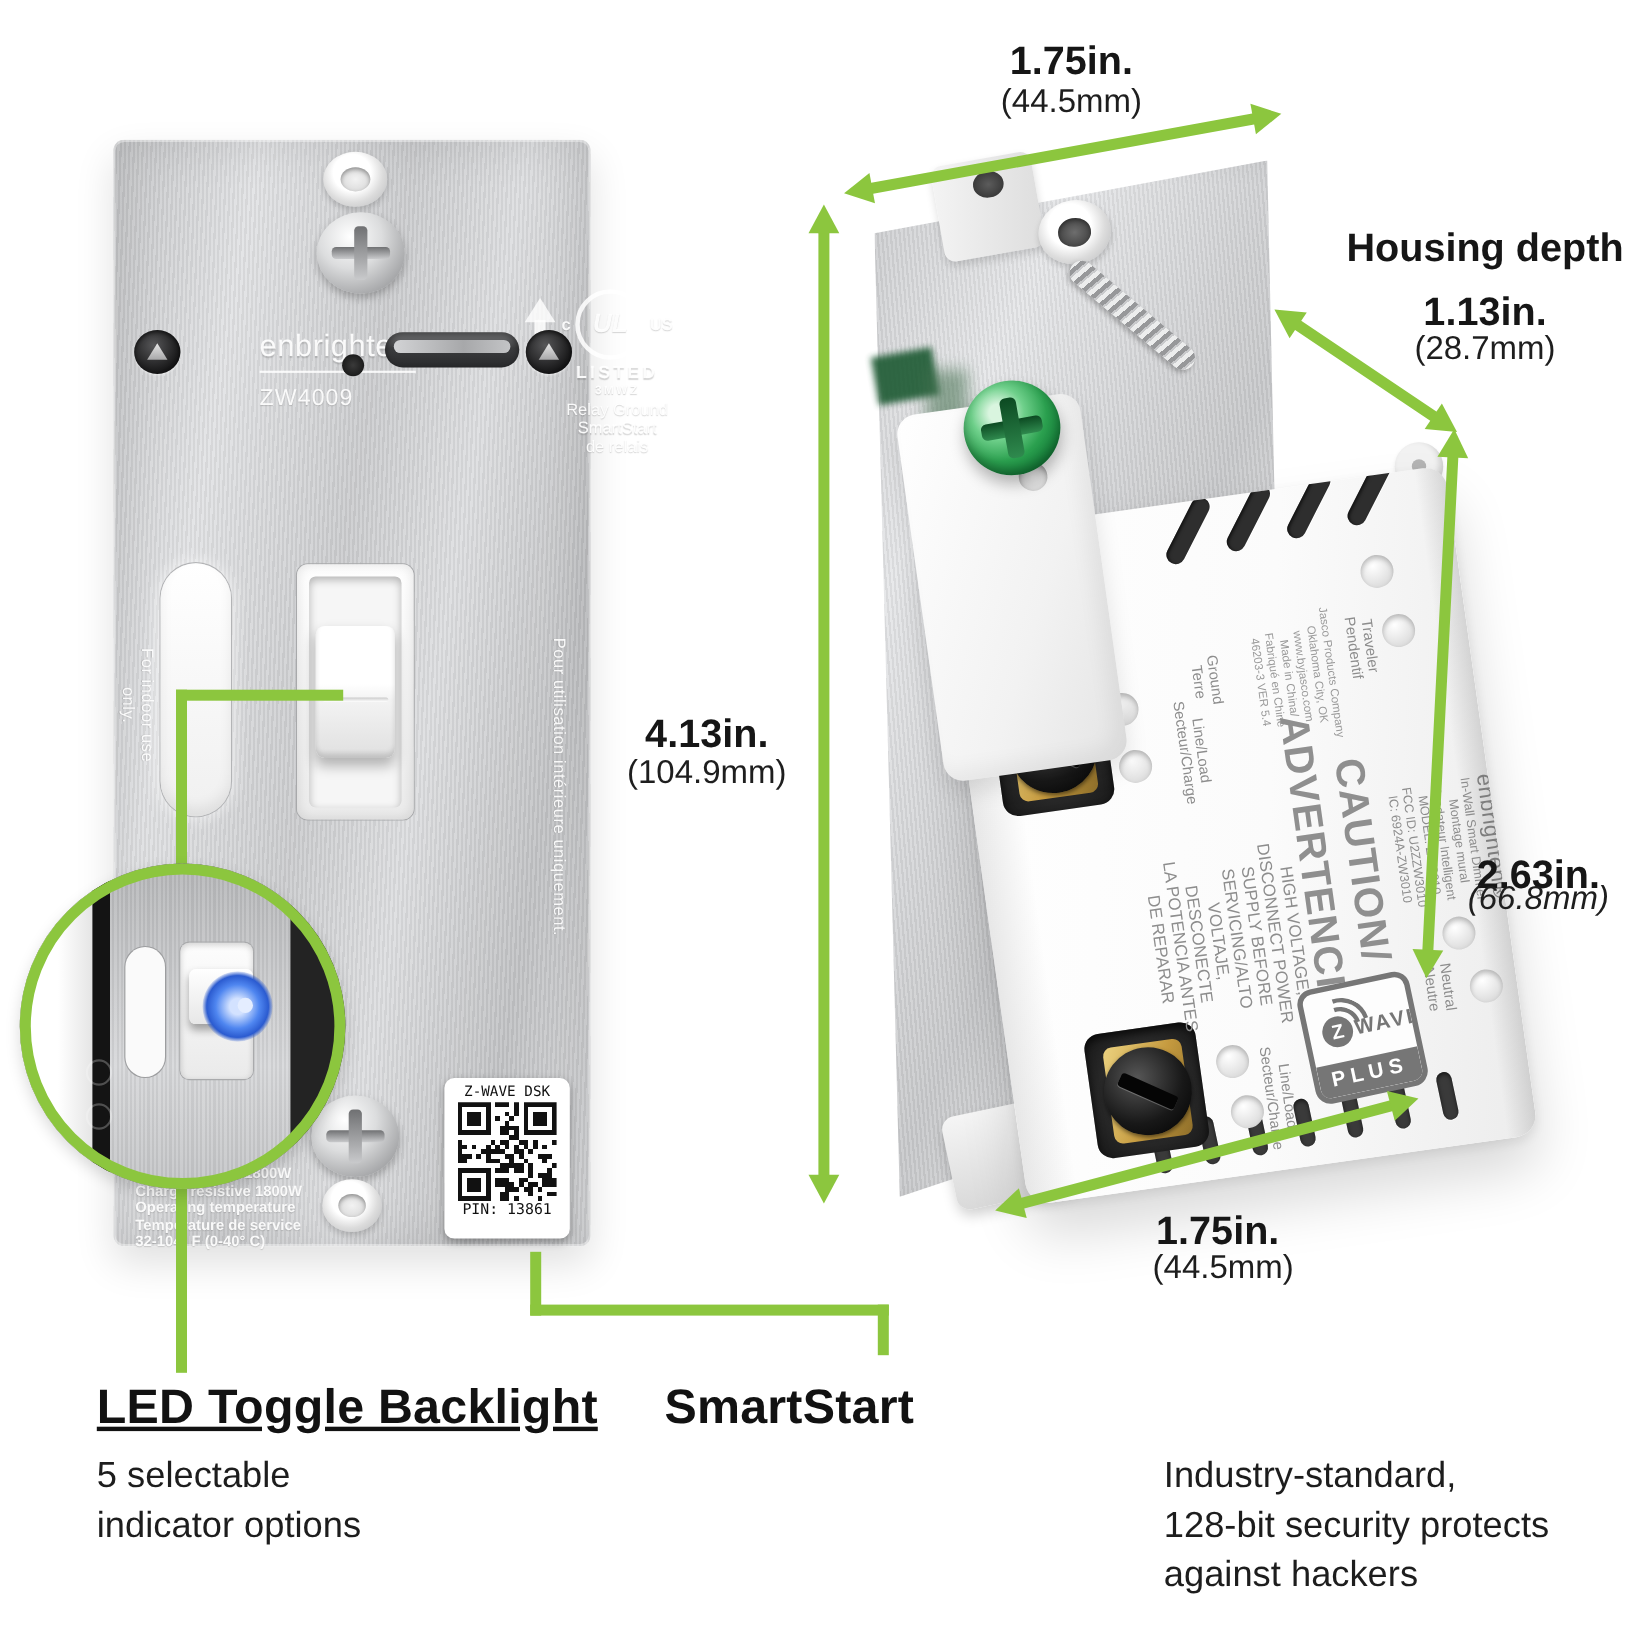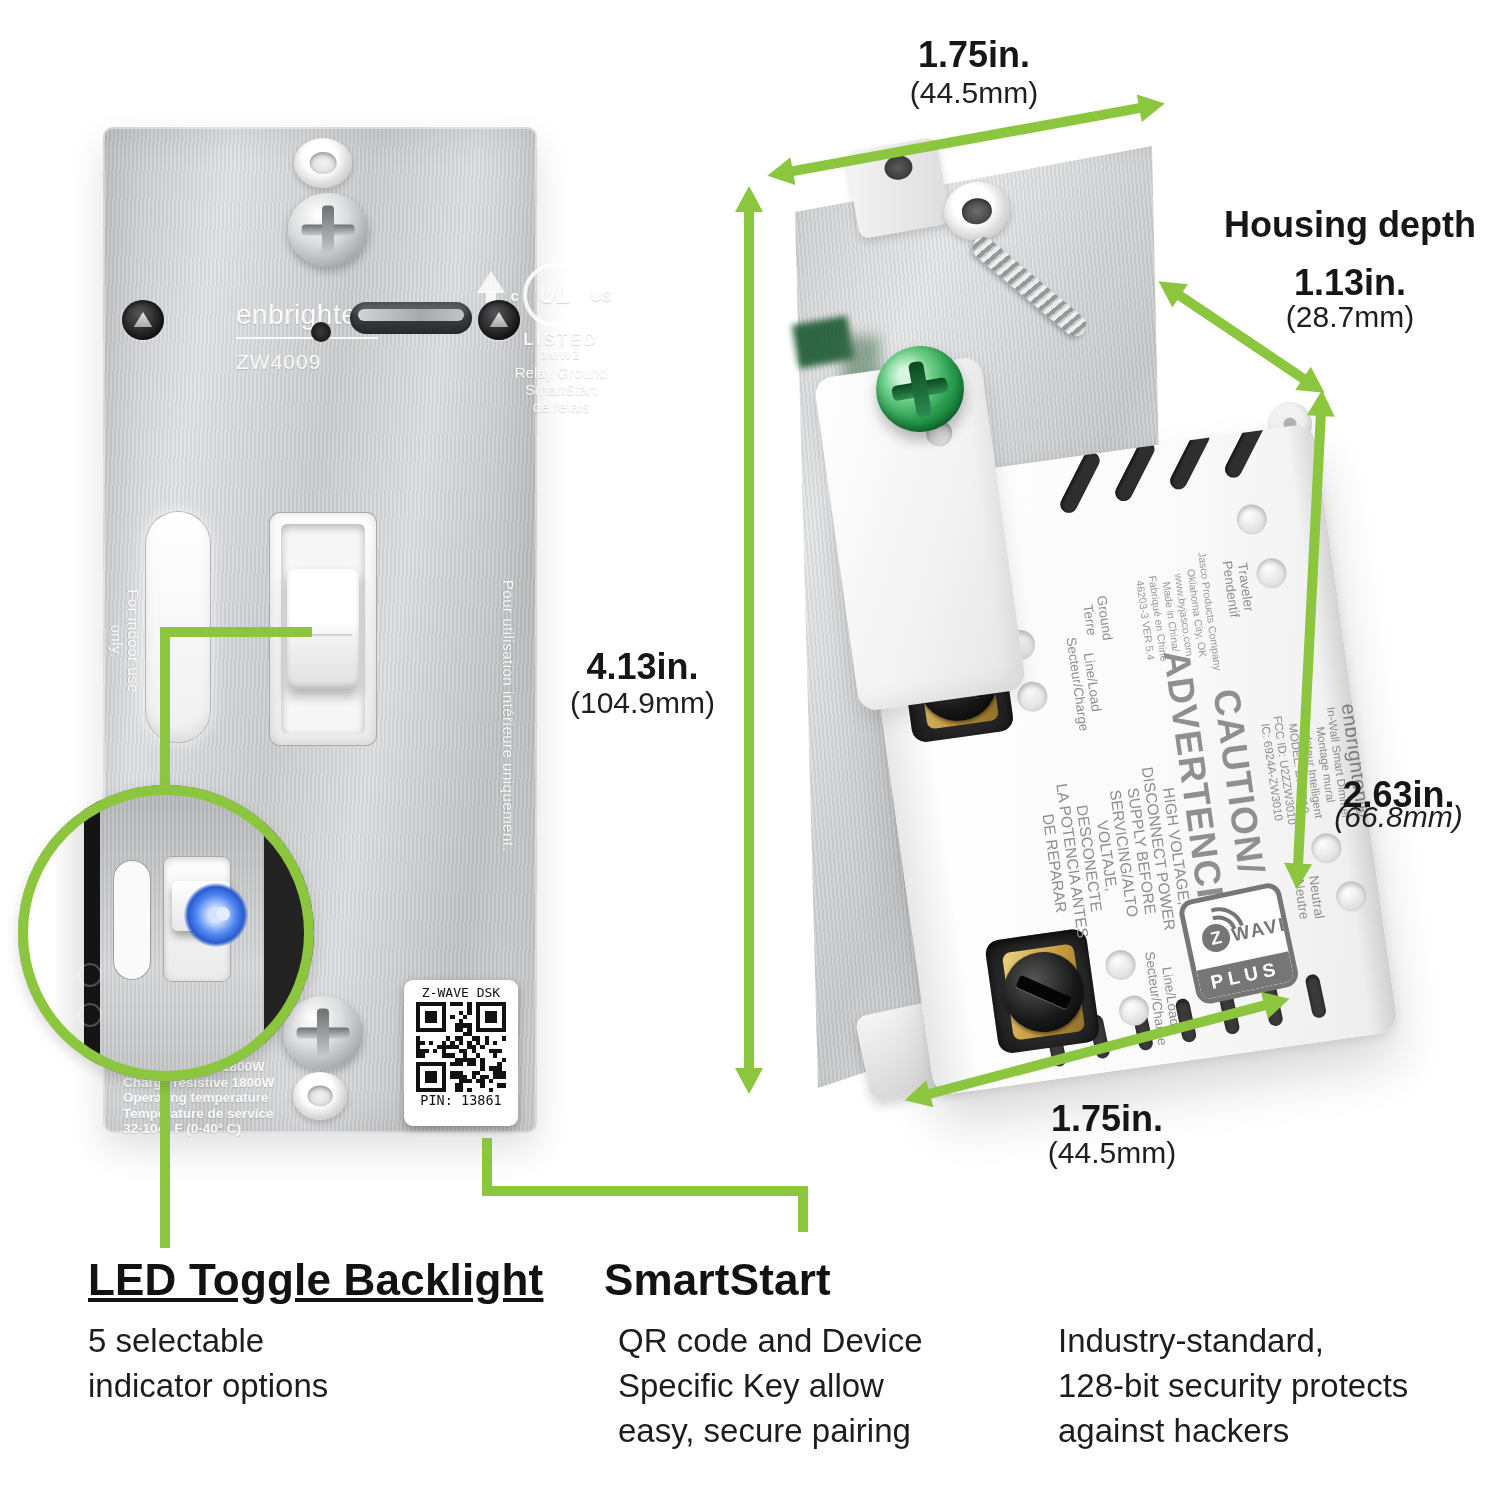--- a/index.html
+++ b/index.html
@@ -510,21 +510,18 @@
 
   <div class="dim" style="left:925px;top:1090px;width:356px;transform:rotate(-14.8deg);"></div>
   <div class="dlabel" style="left:1007px;top:1098px;width:200px;">1.75in.</div>
   <div class="dsub" style="left:1007px;top:1136px;width:210px;">(44.5mm)</div>
 
   <div class="feat-title" style="left:88px;top:1255px;text-decoration:underline;">LED Toggle Backlight</div>
   <div class="feat-body" style="left:88px;top:1318px;">5 selectable
 indicator options</div>
 
   <div class="feat-title" style="left:604px;top:1255px;text-align:right;">SmartStart</div>
-  <div class="feat-body" style="left:618px;top:1318px;">QR code and Device
-Specific Key allow
-easy, secure pairing</div>
 
   <div class="feat-body" style="left:1058px;top:1318px;">Industry-standard,
 128-bit security protects
 against hackers</div>
 
 </div>
 
 </body></html>

